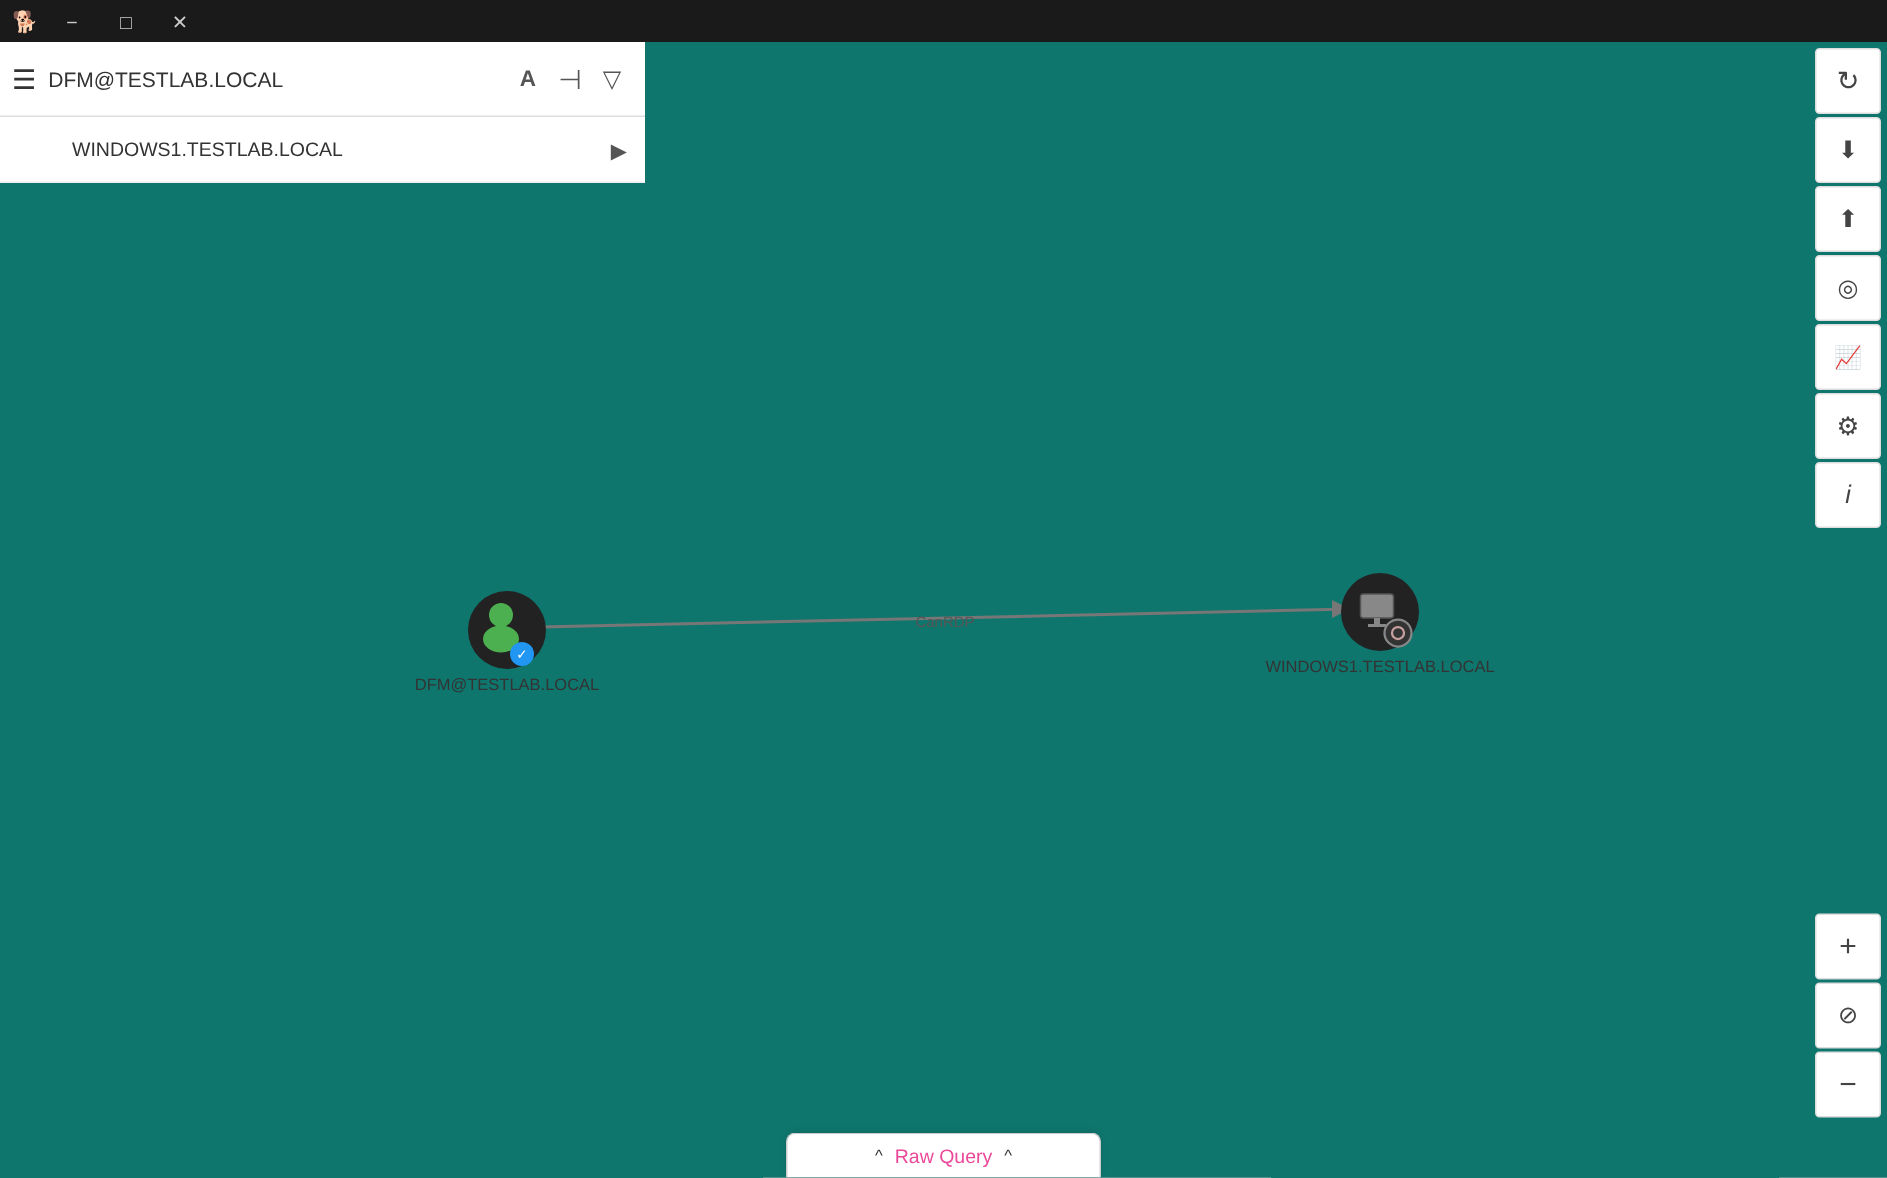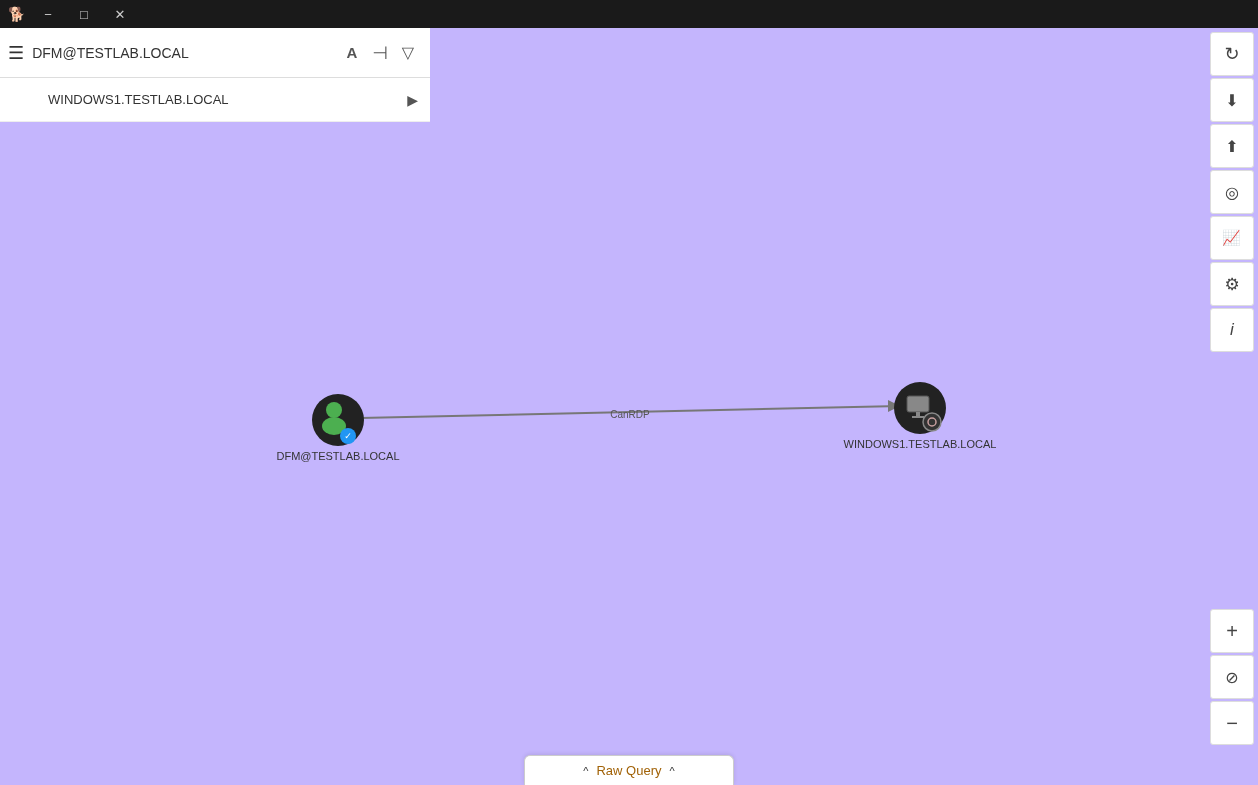--- a/index.html
+++ b/index.html
@@ -51,21 +51,21 @@
       justify-content: center;
     }
 
     
     #graph-area {
       position: absolute;
       top: 28px;
       left: 0;
       right: 0;
       bottom: 0;
-      background: #c4b5fd;
+      background: #0f766e;
     }
 
     
     #left-panel {
       position: absolute;
       top: 28px;
       left: 0;
       width: 430px;
       z-index: 50;
     }
@@ -309,16 +309,16 @@
 
 <div id="zoom-controls">
   <button class="zoom-btn">+</button>
   <button class="zoom-btn" style="font-size:16px;">⊘</button>
   <button class="zoom-btn">−</button>
 </div>
 
 <div id="raw-query-bar">
   <span id="raw-query-label">
     <span style="font-size:11px;">^</span>
-    <span style="font-size:13px;color:#a16207;margin:0 4px;">Raw Query</span>
+    <span style="font-size:13px;color:#ec4899;margin:0 4px;">Raw Query</span>
     <span style="font-size:11px;">^</span>
   </span>
 </div>
 
 </body></html>

